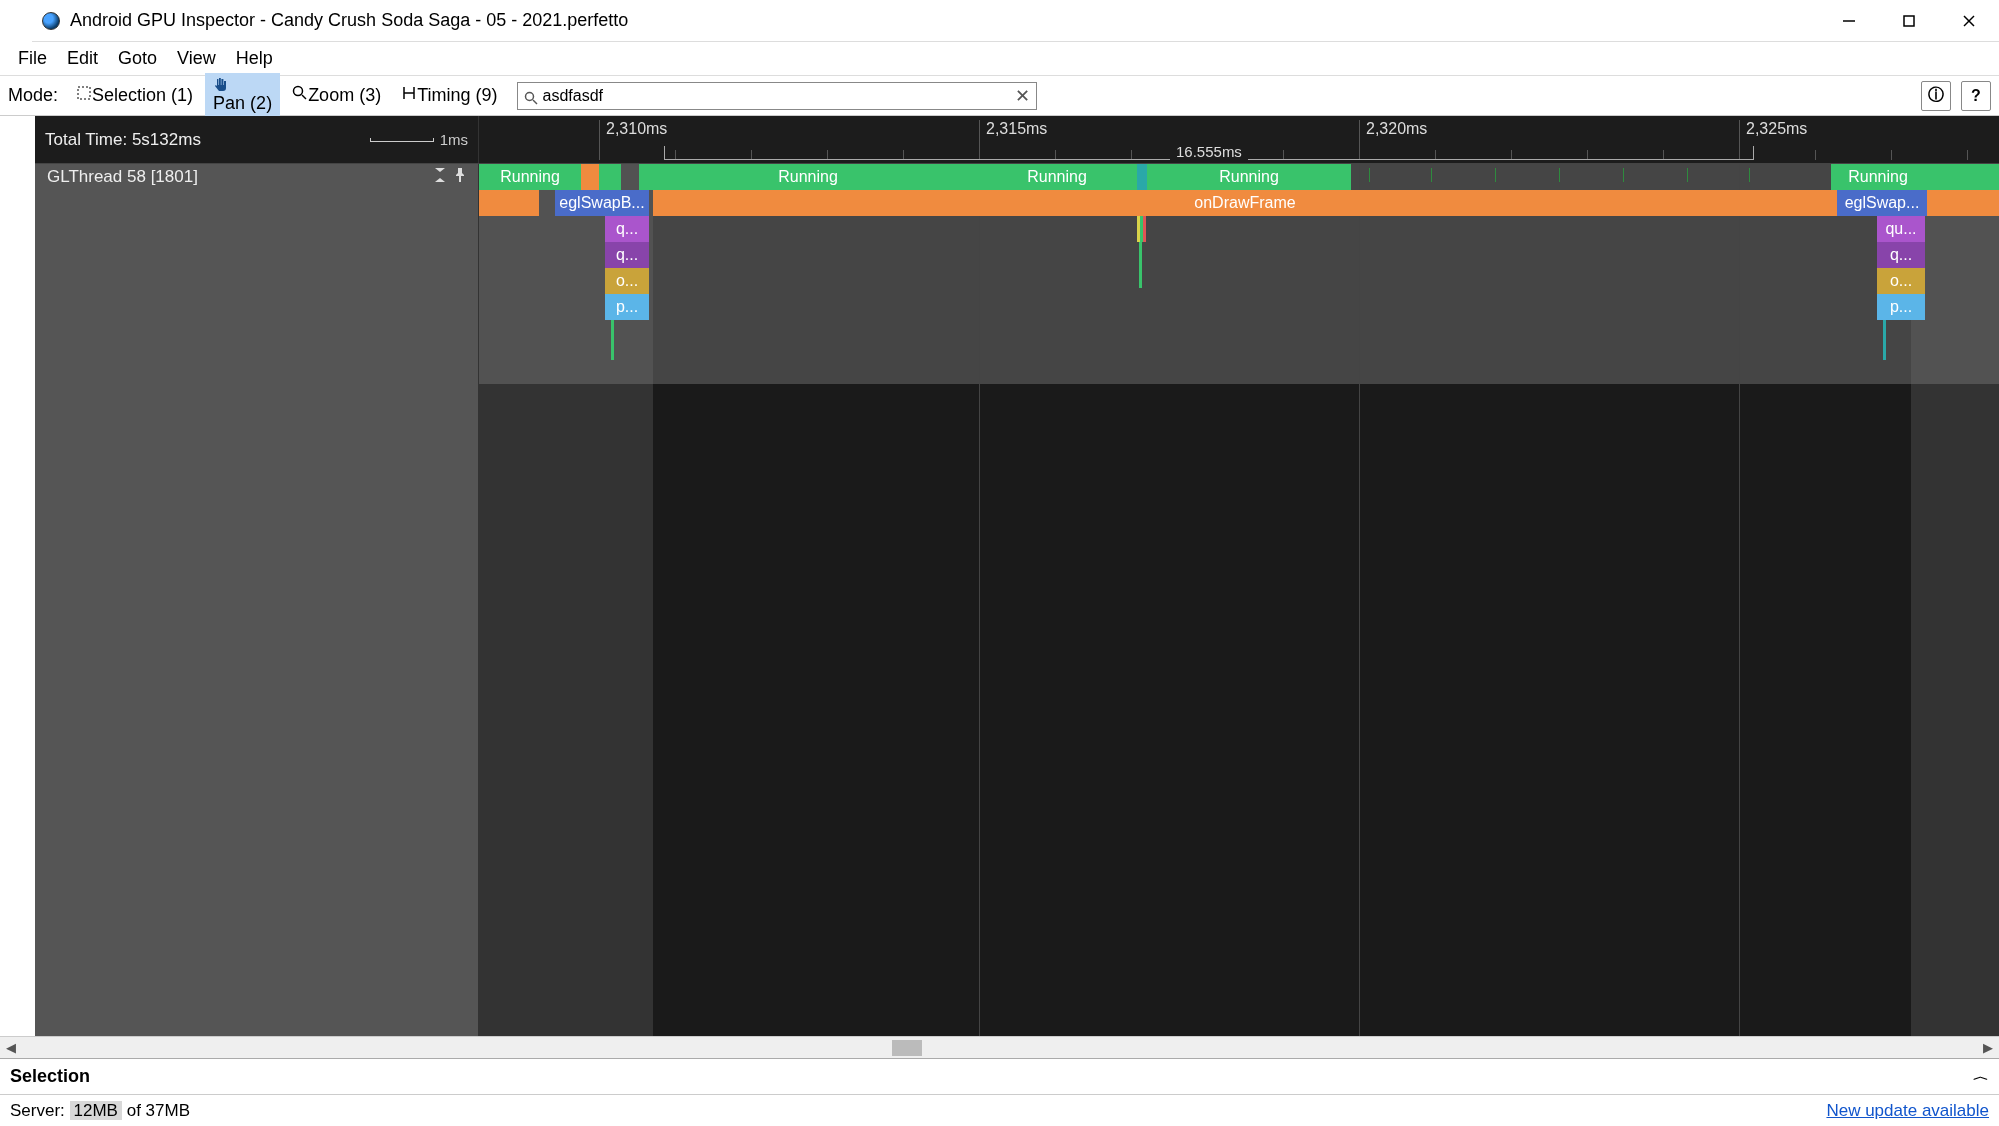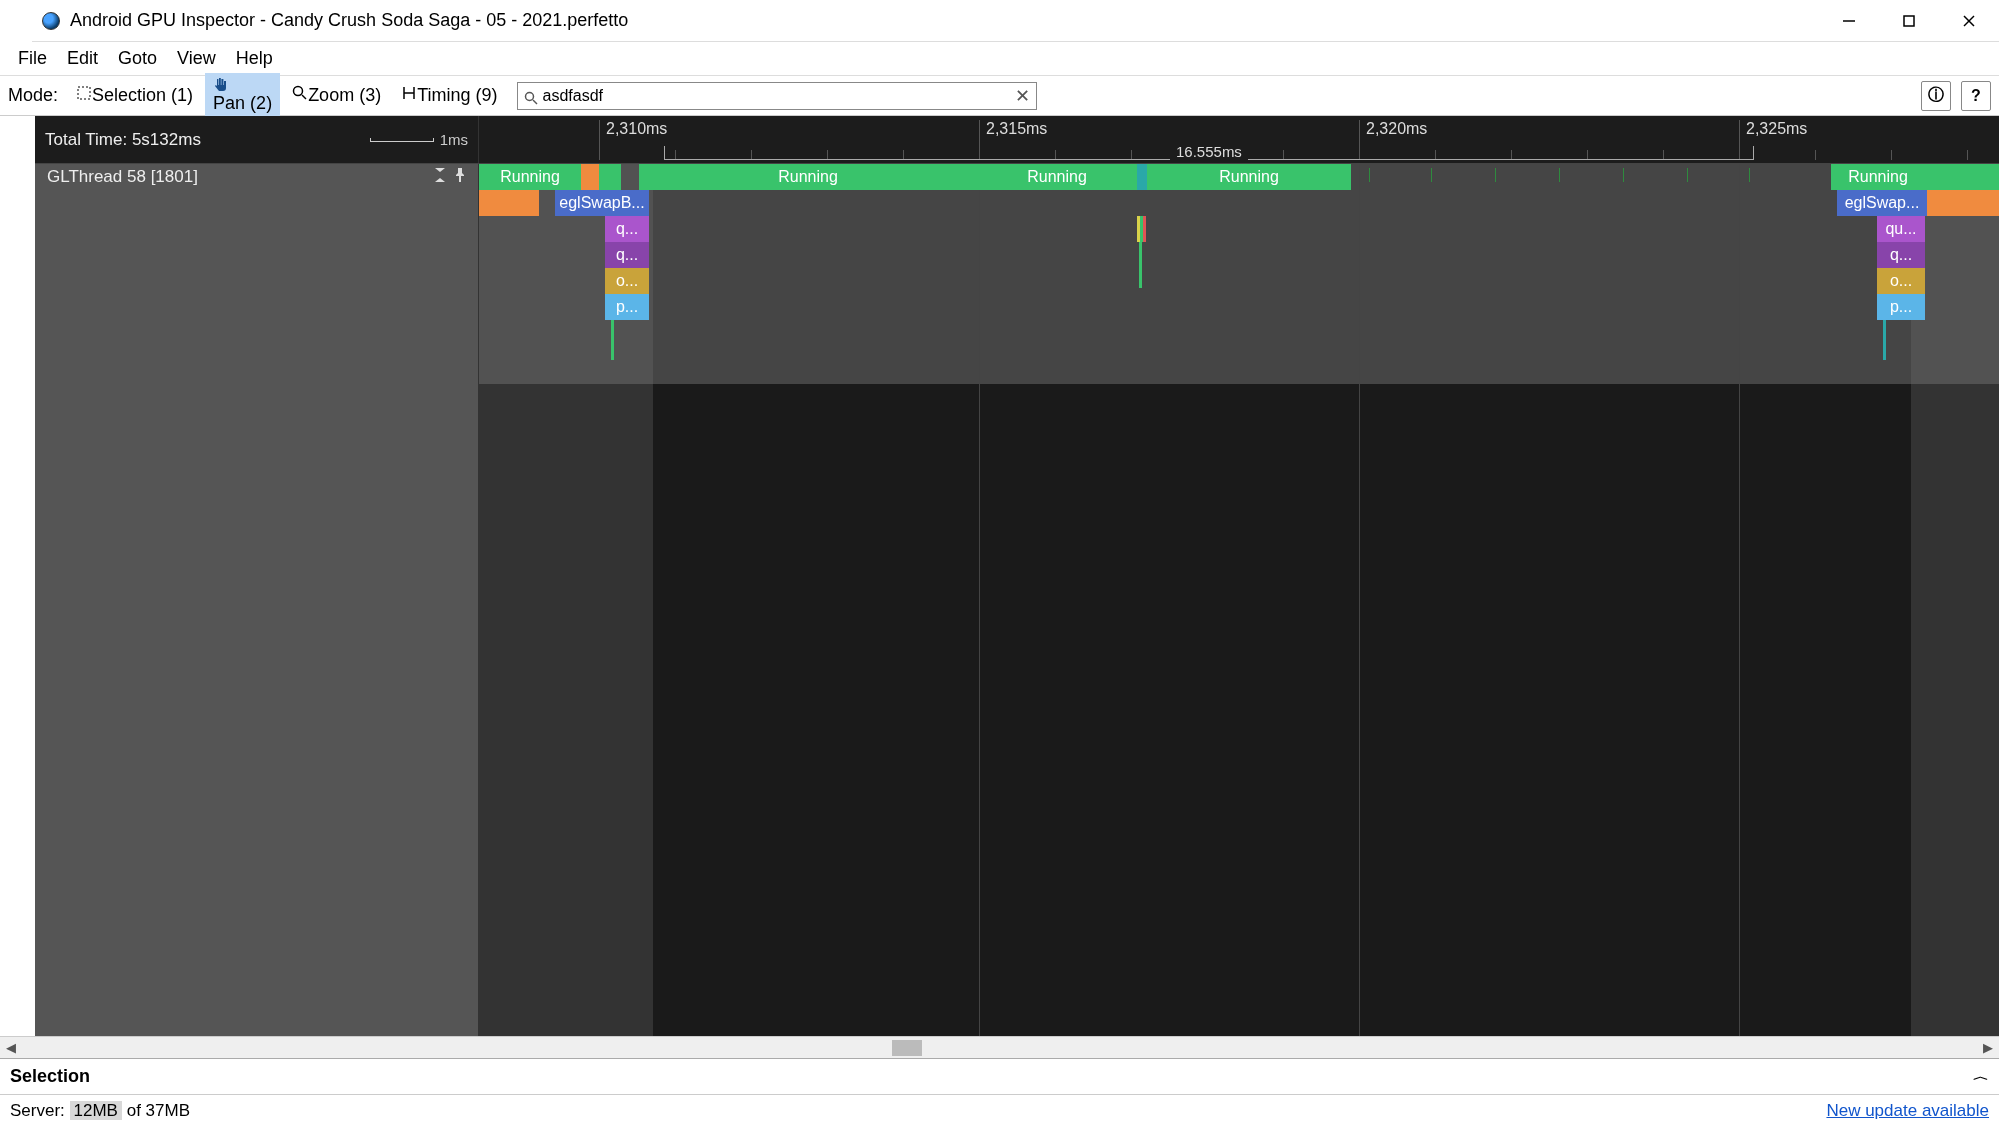--- a/index.html
+++ b/index.html
@@ -229,20 +229,21 @@
         <div class="seg green" style="left:498px;width:160px">Running</div>
         <div class="seg teal" style="left:658px;width:10px"></div>
         <div class="seg green" style="left:668px;width:204px">Running</div>
         <div class="seg green" style="left:1352px;width:94px">Running</div>
         <div class="seg green" style="left:1446px;width:110px"></div>
       </div>
 
       <div class="row" style="top:26px">
         <div class="seg orange" style="left:0;width:60px"></div>
         <div class="seg blue" style="left:76px;width:94px">eglSwapB...</div>
+        <div class="seg orange" style="left:174px;width:1184px;justify-content:center">onDrawFrame</div>
         <div class="seg blue" style="left:1358px;width:90px">eglSwap...</div>
         <div class="seg orange" style="left:1448px;width:108px"></div>
       </div>
 
       <div class="row" style="top:52px">
         <div class="seg purpleA" style="left:126px;width:44px">q...</div>
         <div class="thin" style="left:658px;top:0;height:26px;background:#d8d34a"></div>
         <div class="thin" style="left:661px;top:0;height:26px;background:#39c36b"></div>
         <div class="thin" style="left:664px;top:0;height:26px;background:#e05555"></div>
         <div class="seg purpleA" style="left:1398px;width:48px">qu...</div>

